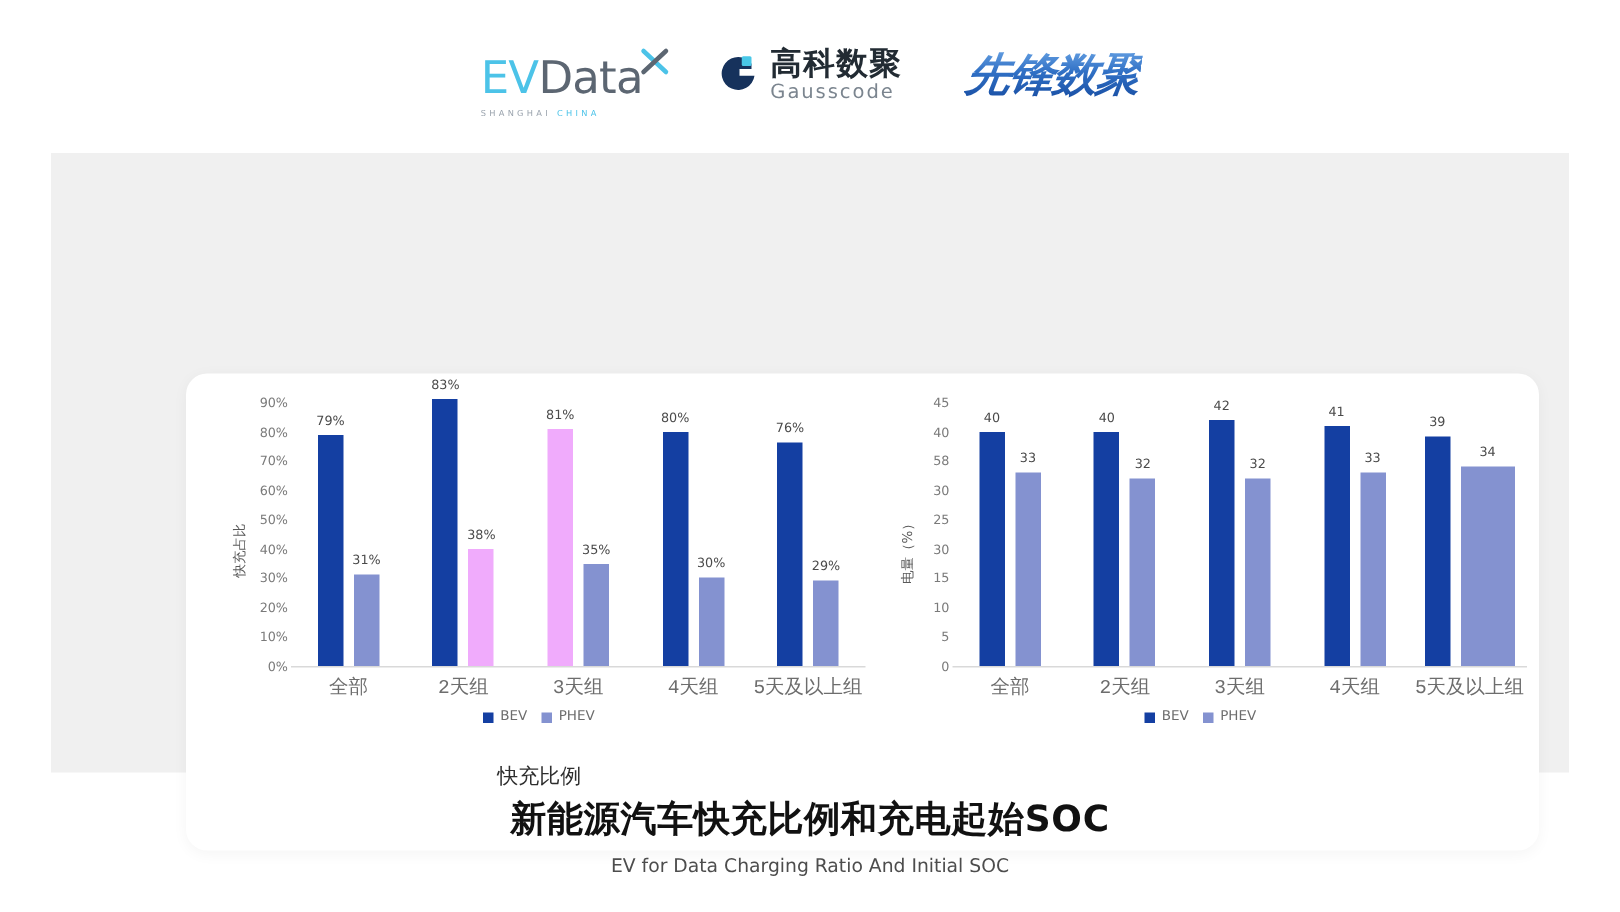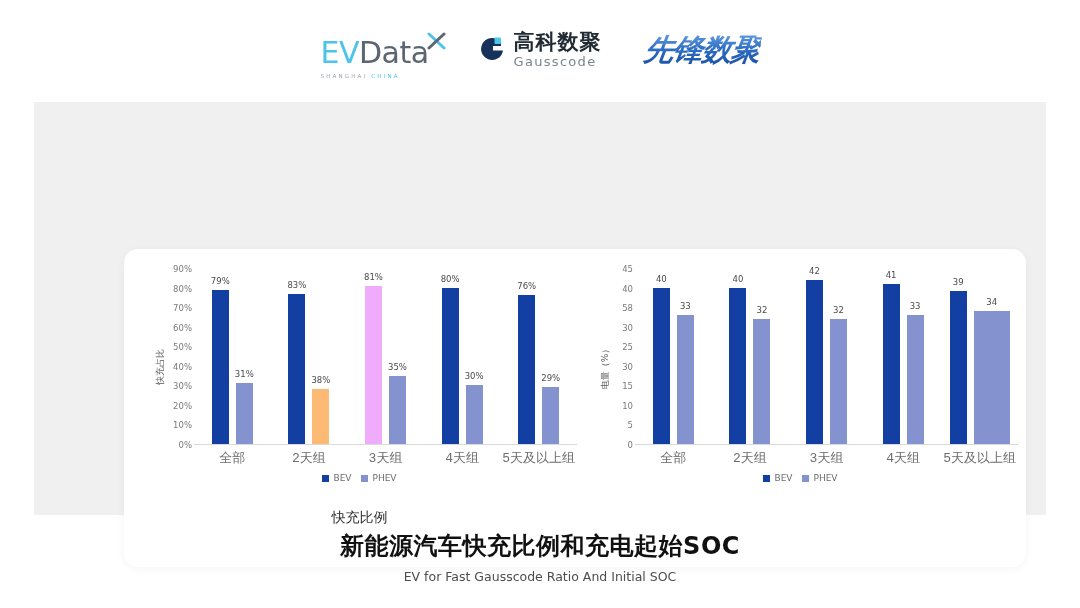--- a/index.html
+++ b/index.html
@@ -213,24 +213,24 @@
                       <div class="bar bev" style="height: 154.489px; background: rgb(20, 63, 162);">
                         <span class="vlabel">79%</span>
                       </div>
                       <div class="bar phev" style="height: 60.6222px; background: rgb(132, 146, 208);">
                         <span class="vlabel">31%</span>
                       </div>
                     </div>
                   </div>
                   <div class="group">
                     <div class="bars">
-                      <div class="bar bev" style="height: 150px; background: rgb(20, 63, 162);">
+                      <div class="bar bev" style="height: 178px; background: rgb(20, 63, 162);">
                         <span class="vlabel">83%</span>
                       </div>
-                      <div class="bar phev" style="height: 55px; background: #fdba74;">
+                      <div class="bar phev" style="height: 78px; background: #f0abfc;">
                         <span class="vlabel">38%</span>
                       </div>
                     </div>
                   </div>
                   <div class="group">
                     <div class="bars">
                       <div class="bar bev" style="height: 158.4px; background: #f0abfc;">
                         <span class="vlabel">81%</span>
                       </div>
                       <div class="bar phev" style="height: 68.4444px; background: rgb(132, 146, 208);">
@@ -369,16 +369,16 @@
             </div>
           </div>
         </div>
 
       </div>
     </div>
   </div>
 
   <div class="bottom">
     <div class="title-cn">新能源汽车快充比例和充电起始SOC</div>
-    <div class="title-en">EV for Fast Gausscode Ratio And Initial SOC</div>
+    <div class="title-en">EV for Data Charging Ratio And Initial SOC</div>
   </div>
 
 </div>
 
 </body></html>

